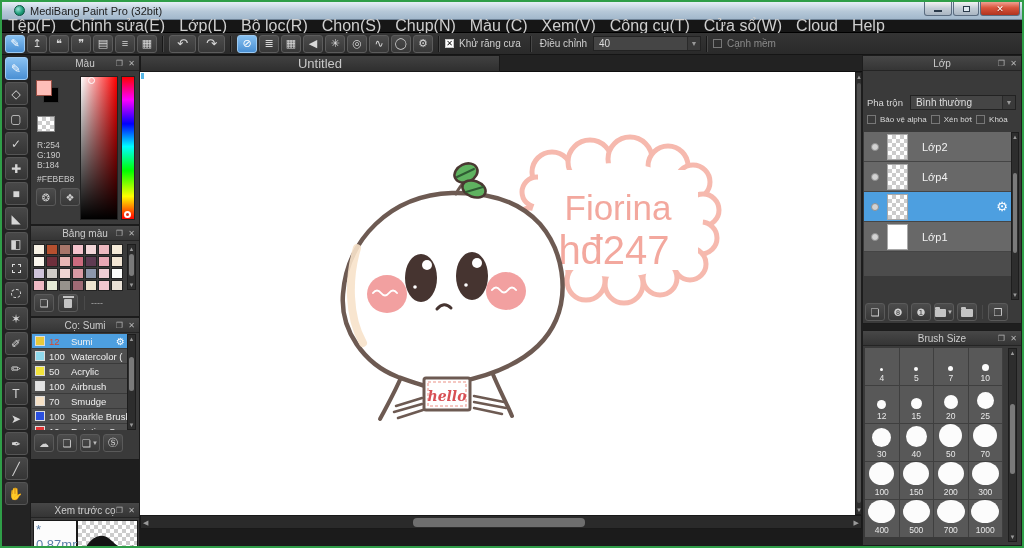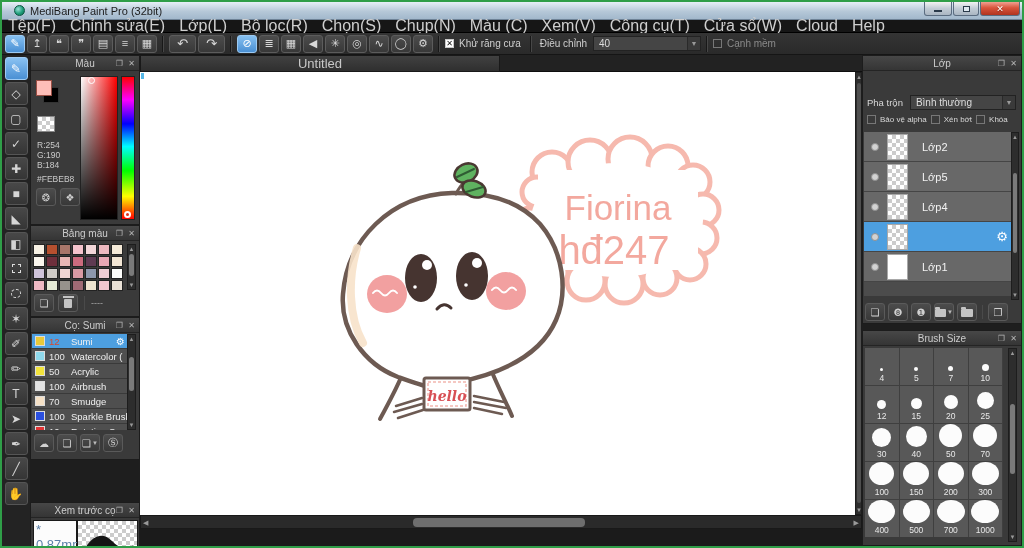--- a/index.html
+++ b/index.html
@@ -131,21 +131,21 @@
   
   .layerspanel{left:860px;top:53px;width:160px;height:269px;}
   .lrow-label{color:#d8d8d8;font-size:9.5px;}
   .opacityrow{position:absolute;left:0;top:19px;width:100%;height:18px;display:flex;align-items:center;padding:0 4px;}
   .opac-slider{width:76px;height:11px;border:1px solid #1d1d1d;background:linear-gradient(#8cc0ee,#4a8cd0);margin-left:6px;}
   .opac-val{margin-left:6px;color:#e0e0e0;}
   .blendrow{position:absolute;left:0;top:39px;width:100%;display:flex;align-items:center;padding:0 4px;}
   .blend-dd{width:106px;height:15px;margin-left:7px;}
   .checksrow{position:absolute;left:0;top:59px;width:100%;display:flex;align-items:center;gap:4px;padding:0 4px;}
   .checksrow .lbl{color:#d8d8d8;font-size:8px;}
-  .layerlist{position:absolute;left:1px;top:76px;width:150px;height:164px;background:#4c4c4c;overflow:hidden;}
+  .layerlist{position:absolute;left:1px;top:76px;width:150px;height:144px;background:#4c4c4c;overflow:hidden;}
   .lrow{height:30px;background:#686868;border-bottom:1px solid #454545;display:flex;align-items:center;position:relative;}
   .lrow.sel{background:#4d9fe0;}
   .ldot{width:8px;height:8px;border-radius:50%;background:#d2d2d2;border:1px solid #909090;margin:0 8px 0 7px;flex:none;}
   .lthumb{width:21px;height:26px;border:1px solid #a8a8a8;flex:none;}
   .lthumb.white{background:#fff;}
   .lname{margin-left:14px;color:#f2f2f2;font-size:11px;flex:1;}
   .lrow.sel .lname{font-weight:normal;margin-top:47px;}
   .lgear{color:#fff;font-size:13px;margin-right:6px;}
   .layerbtns{position:absolute;left:2px;top:247px;display:flex;gap:3px;align-items:center;}
 
@@ -595,25 +595,20 @@
       </div>
     <div class="layerlist" id="layerlist">
         <div class="lrow">
           <span class="ldot"></span>
           <span class="lthumb checker"></span>
           <span class="lname">Lớp2</span>
         </div>
         <div class="lrow">
           <span class="ldot"></span>
           <span class="lthumb checker"></span>
-          <span class="lname">Lớp5</span>
-        </div>
-        <div class="lrow">
-          <span class="ldot"></span>
-          <span class="lthumb checker"></span>
           <span class="lname">Lớp4</span>
         </div>
         <div class="lrow sel">
           <span class="ldot"></span>
           <span class="lthumb checker"></span>
           <span class="lname">Lớp6</span>
           <span class="lgear">⚙</span>
         </div>
         <div class="lrow">
           <span class="ldot"></span>

